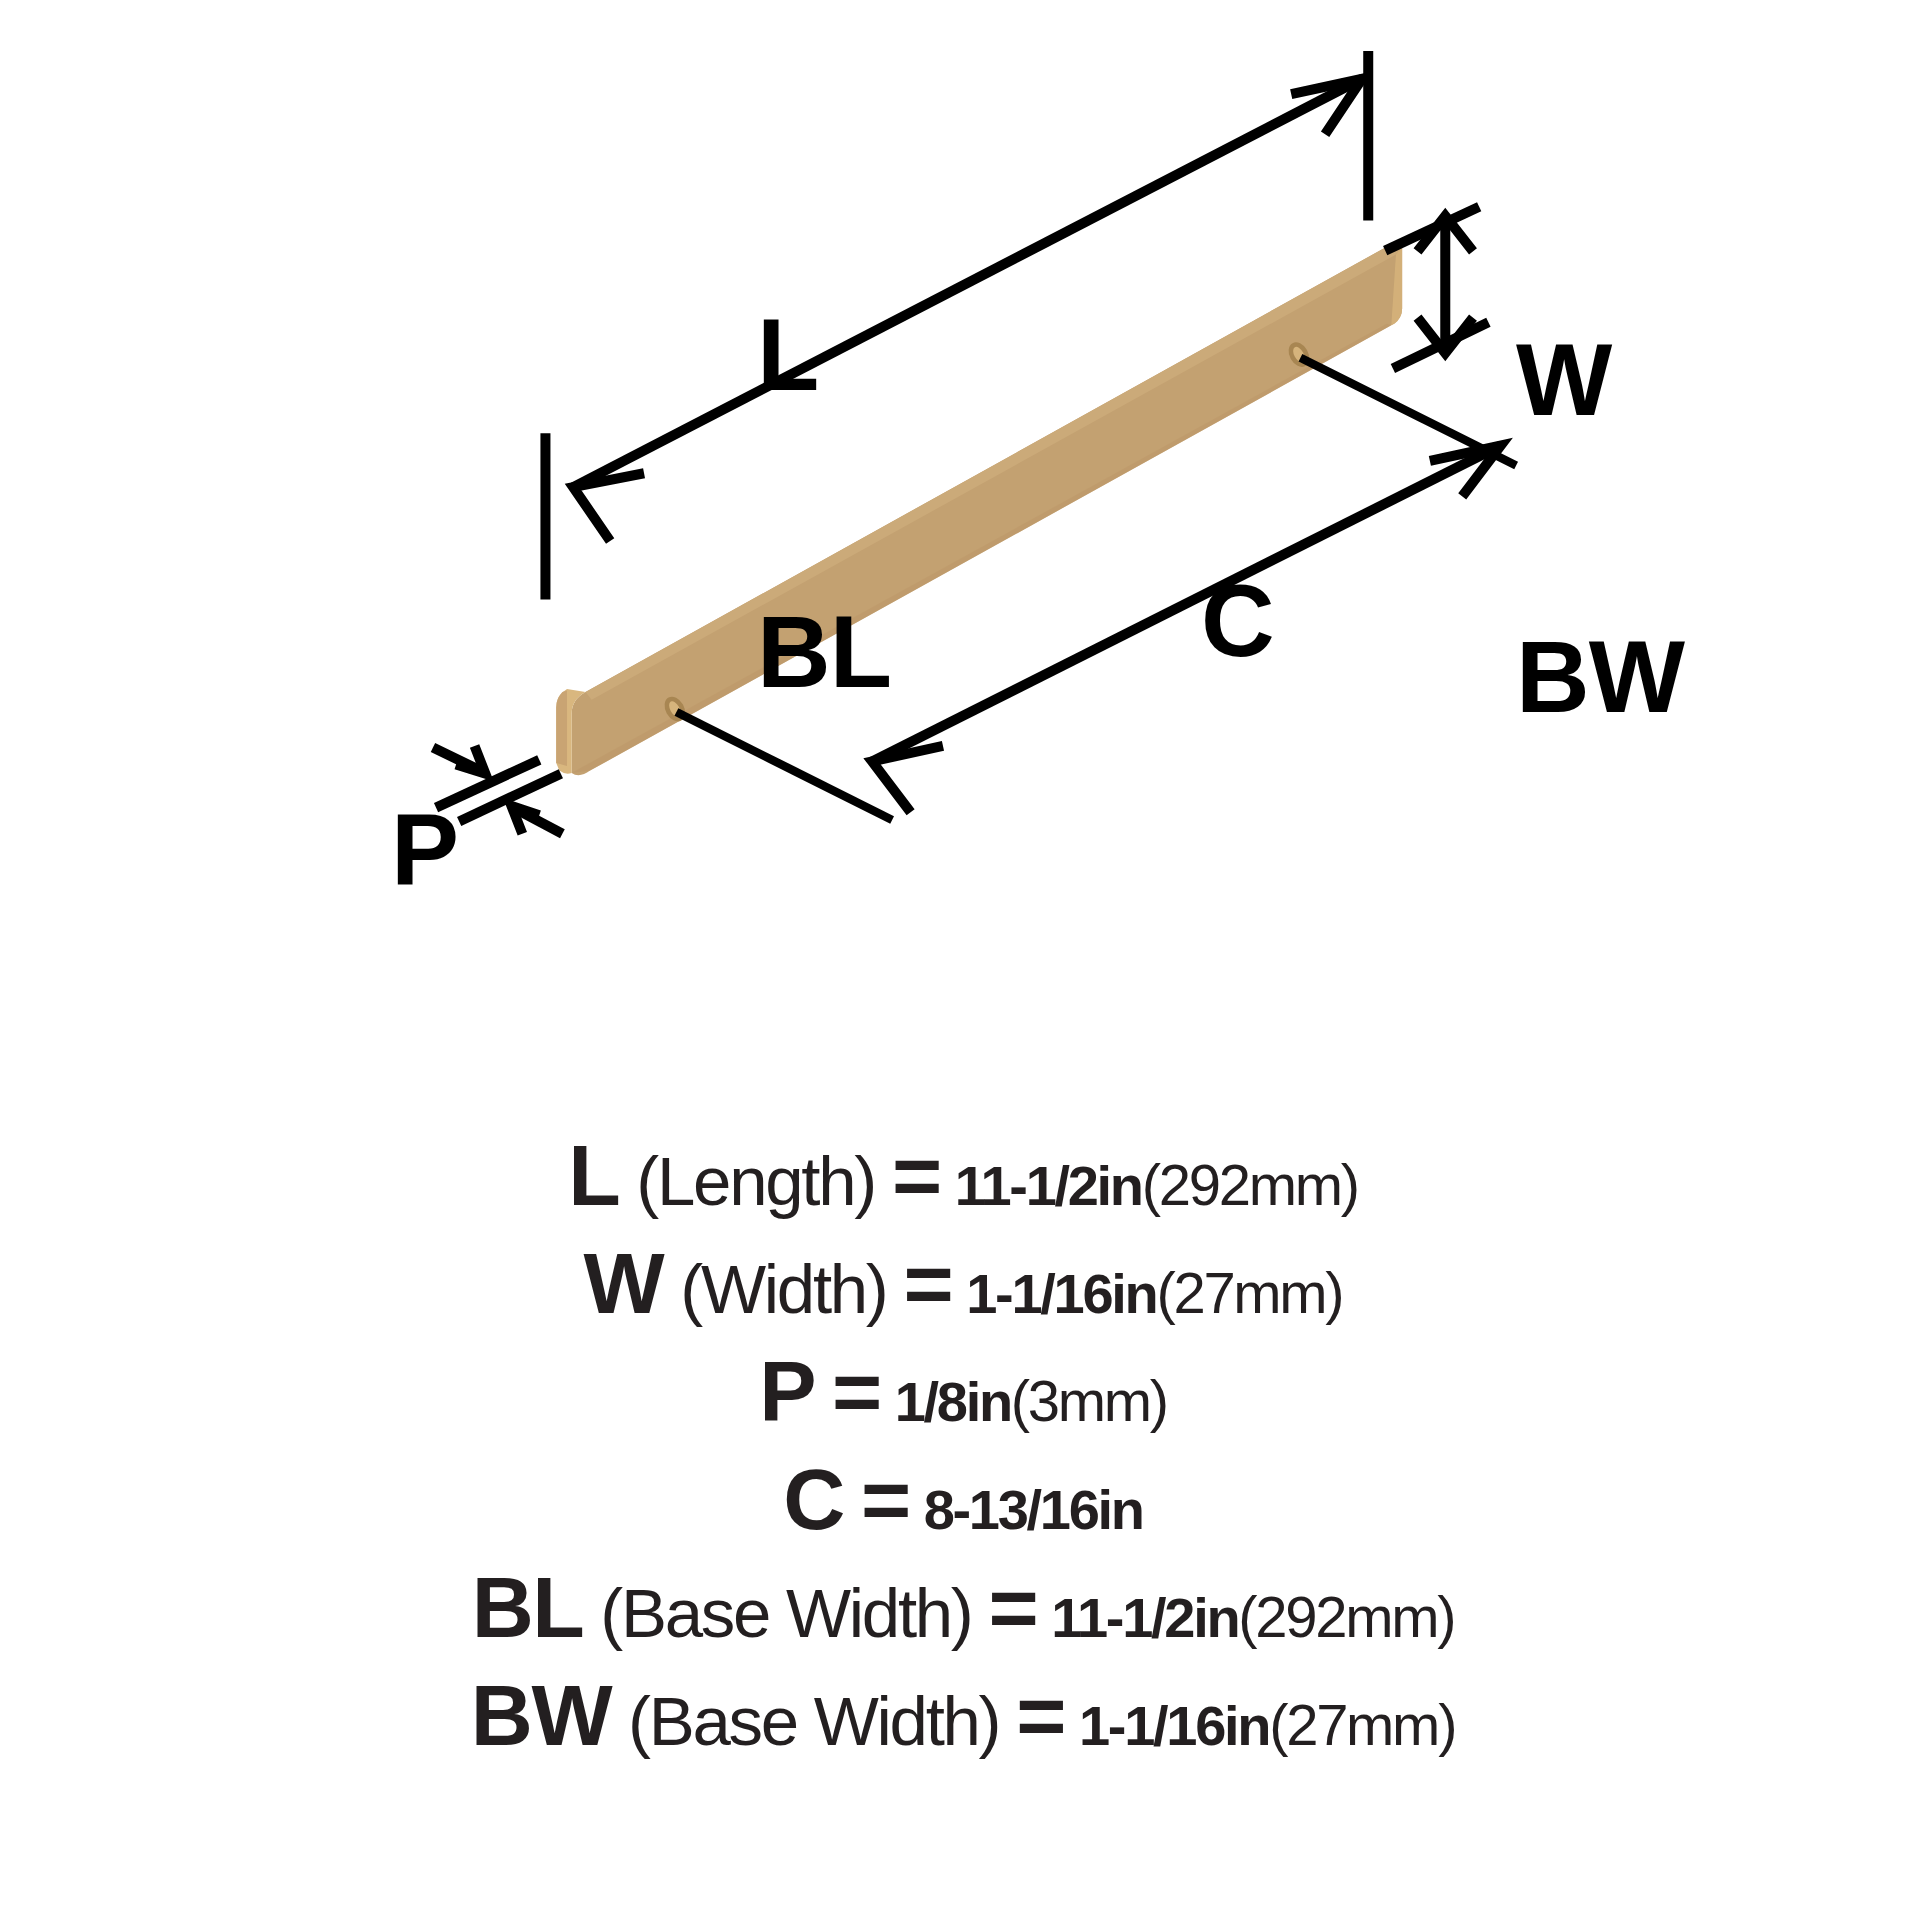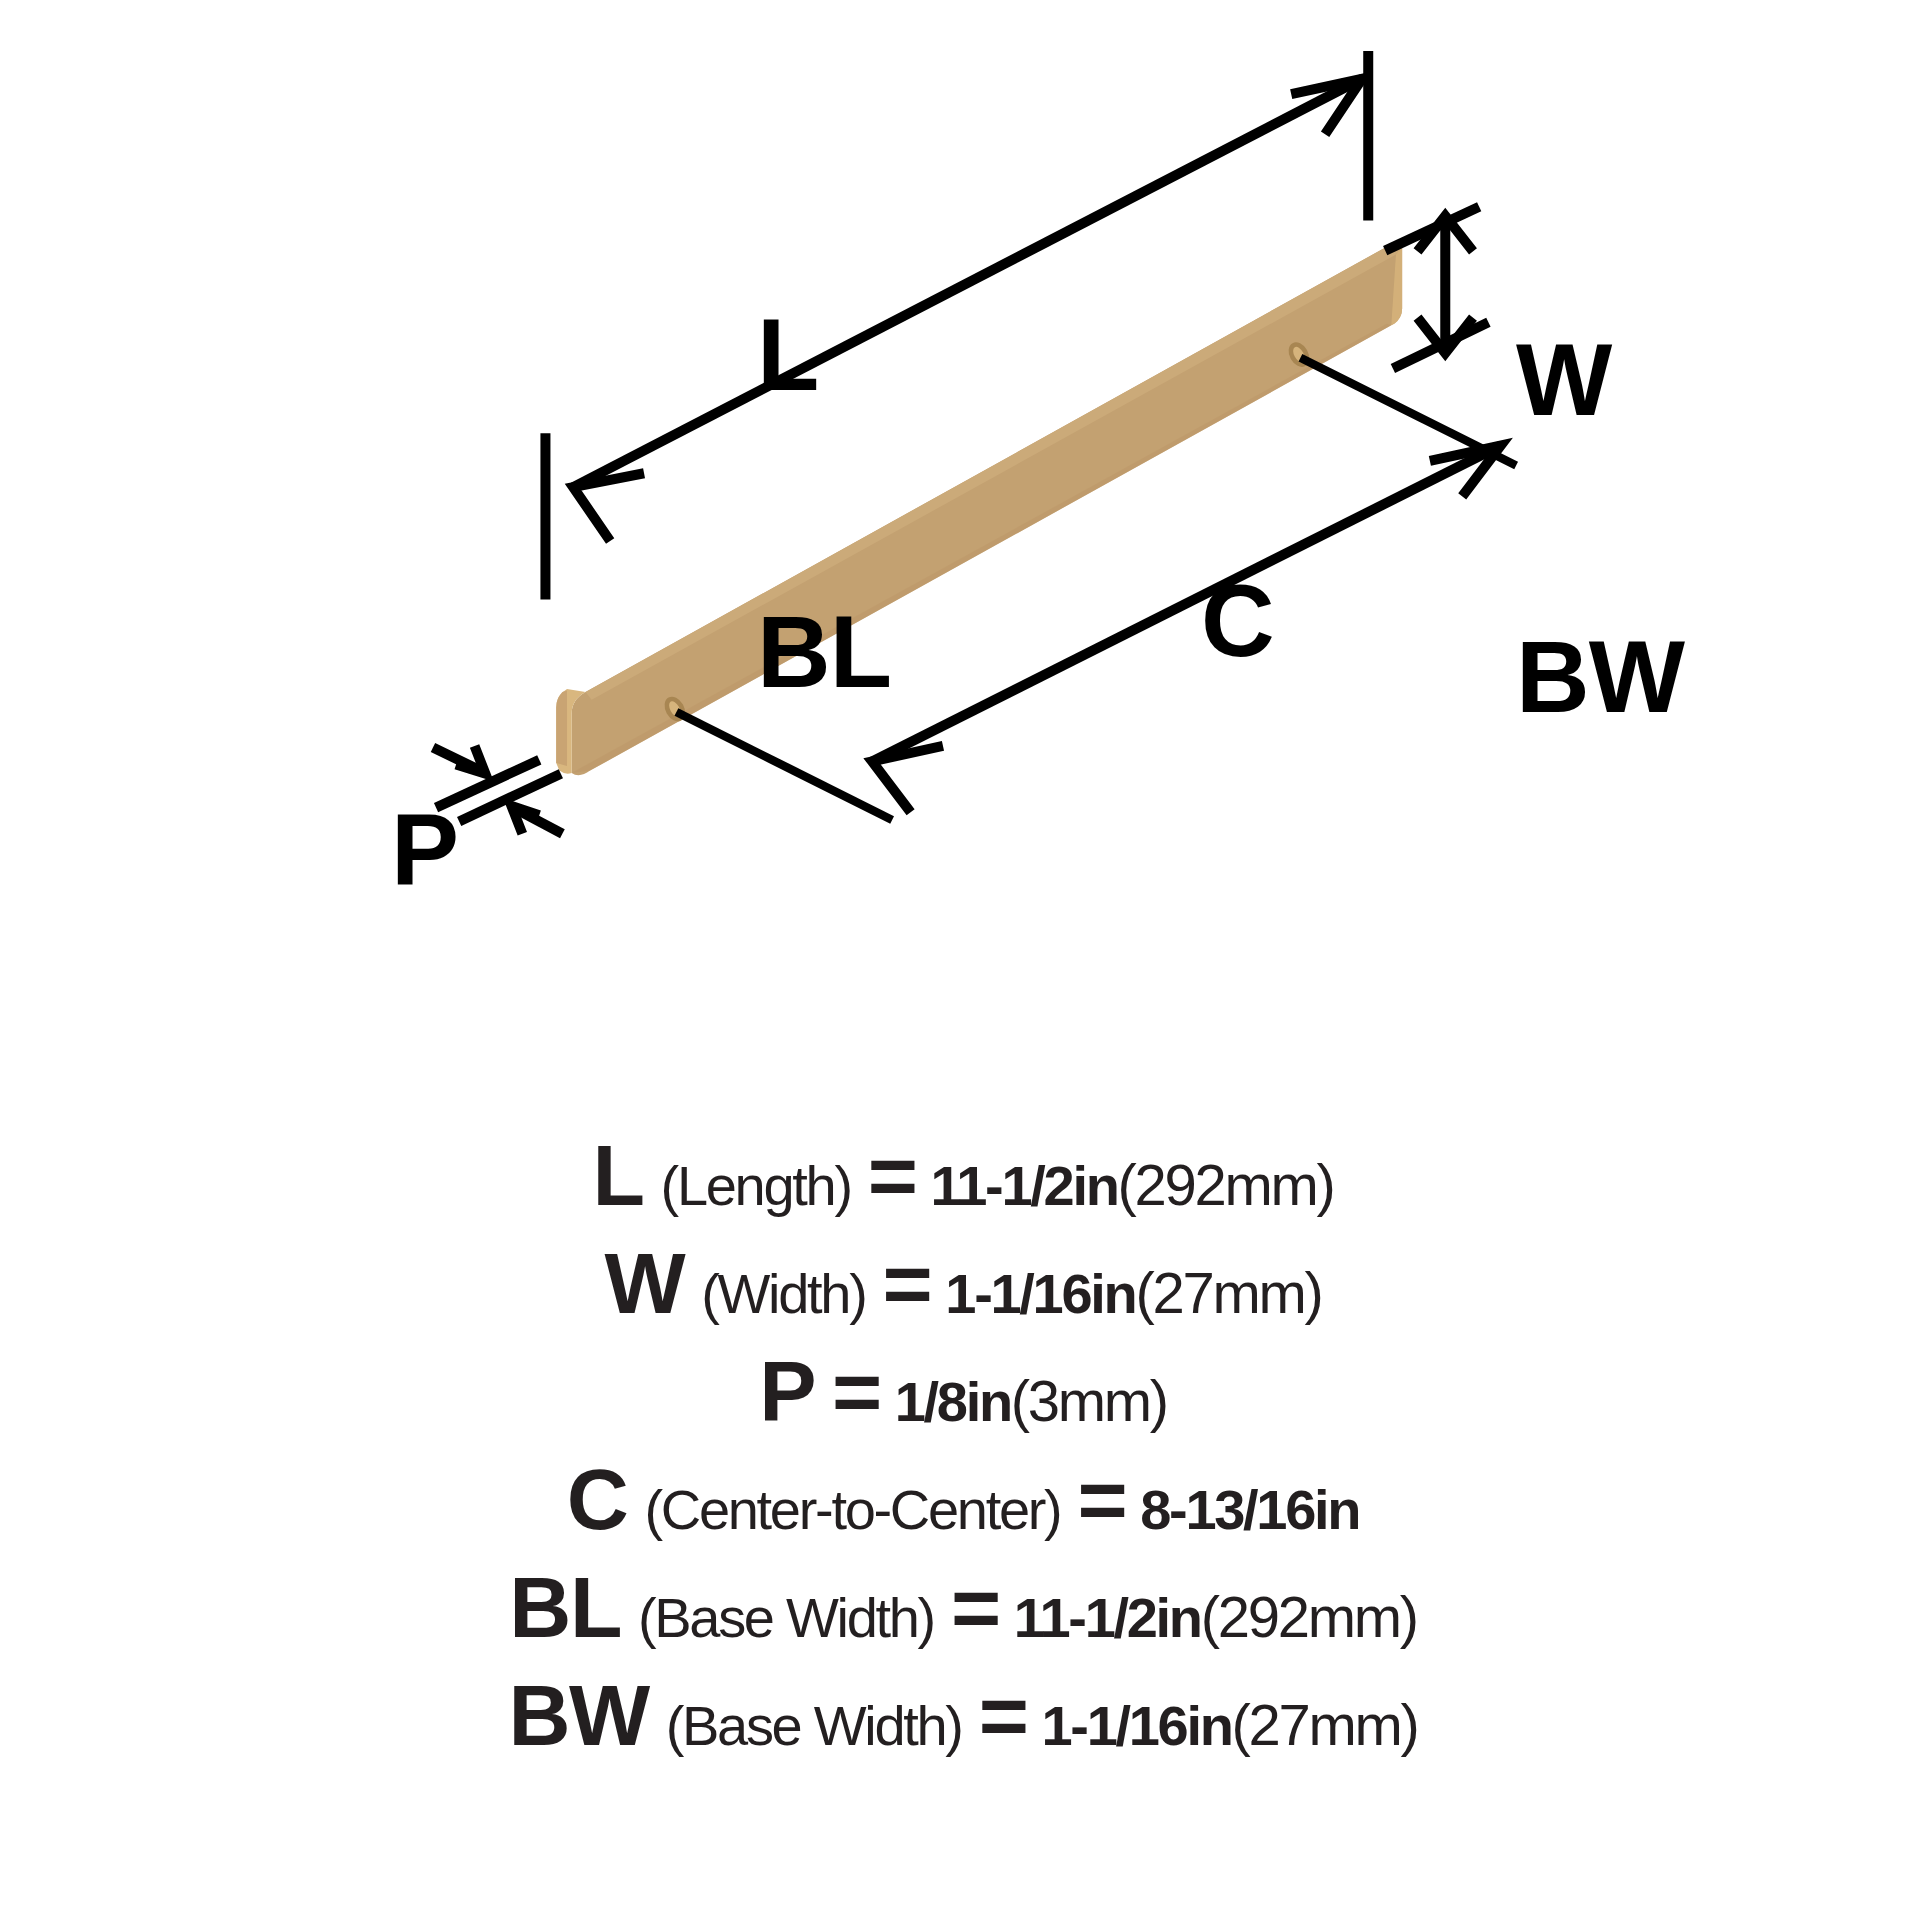--- a/index.html
+++ b/index.html
@@ -47,21 +47,21 @@
     display:flex;align-items:baseline;justify-content:center;
     white-space:nowrap;
     height:108px;
     line-height:108px;
   }
   .sym{
     font-size:86px;font-weight:bold;letter-spacing:-1.5px;
     font-family:"Liberation Sans", sans-serif;
   }
   .desc{
-    font-size:56px;font-weight:normal;letter-spacing:-2.3px;
+    font-size:69px;font-weight:normal;letter-spacing:-2.3px;
     font-family:"Liberation Sans", sans-serif;
     margin-left:17px;
   }
   .eq{
     font-size:86px;font-weight:bold;letter-spacing:-1.5px;
     margin-left:17px;margin-right:14px;
     font-family:"Liberation Sans", sans-serif;
   }
   .val-in{
     font-size:56px;font-weight:bold;letter-spacing:-2.3px;
@@ -208,21 +208,20 @@
         <span class="val-mm">(27mm)</span>
       </div>
       <div class="legend-row">
         <span class="sym">P</span>
         <span class="eq">=</span>
         <span class="val-in">1/8in</span>
         <span class="val-mm">(3mm)</span>
       </div>
       <div class="legend-row">
         <span class="sym">C</span>
-        <span class="desc">(Center-to-Center)</span>
         <span class="eq">=</span>
         <span class="val-in">8-13/16in</span>
       </div>
       <div class="legend-row">
         <span class="sym">BL</span>
         <span class="desc">(Base Width)</span>
         <span class="eq">=</span>
         <span class="val-in">11-1/2in</span>
         <span class="val-mm">(292mm)</span>
       </div>

